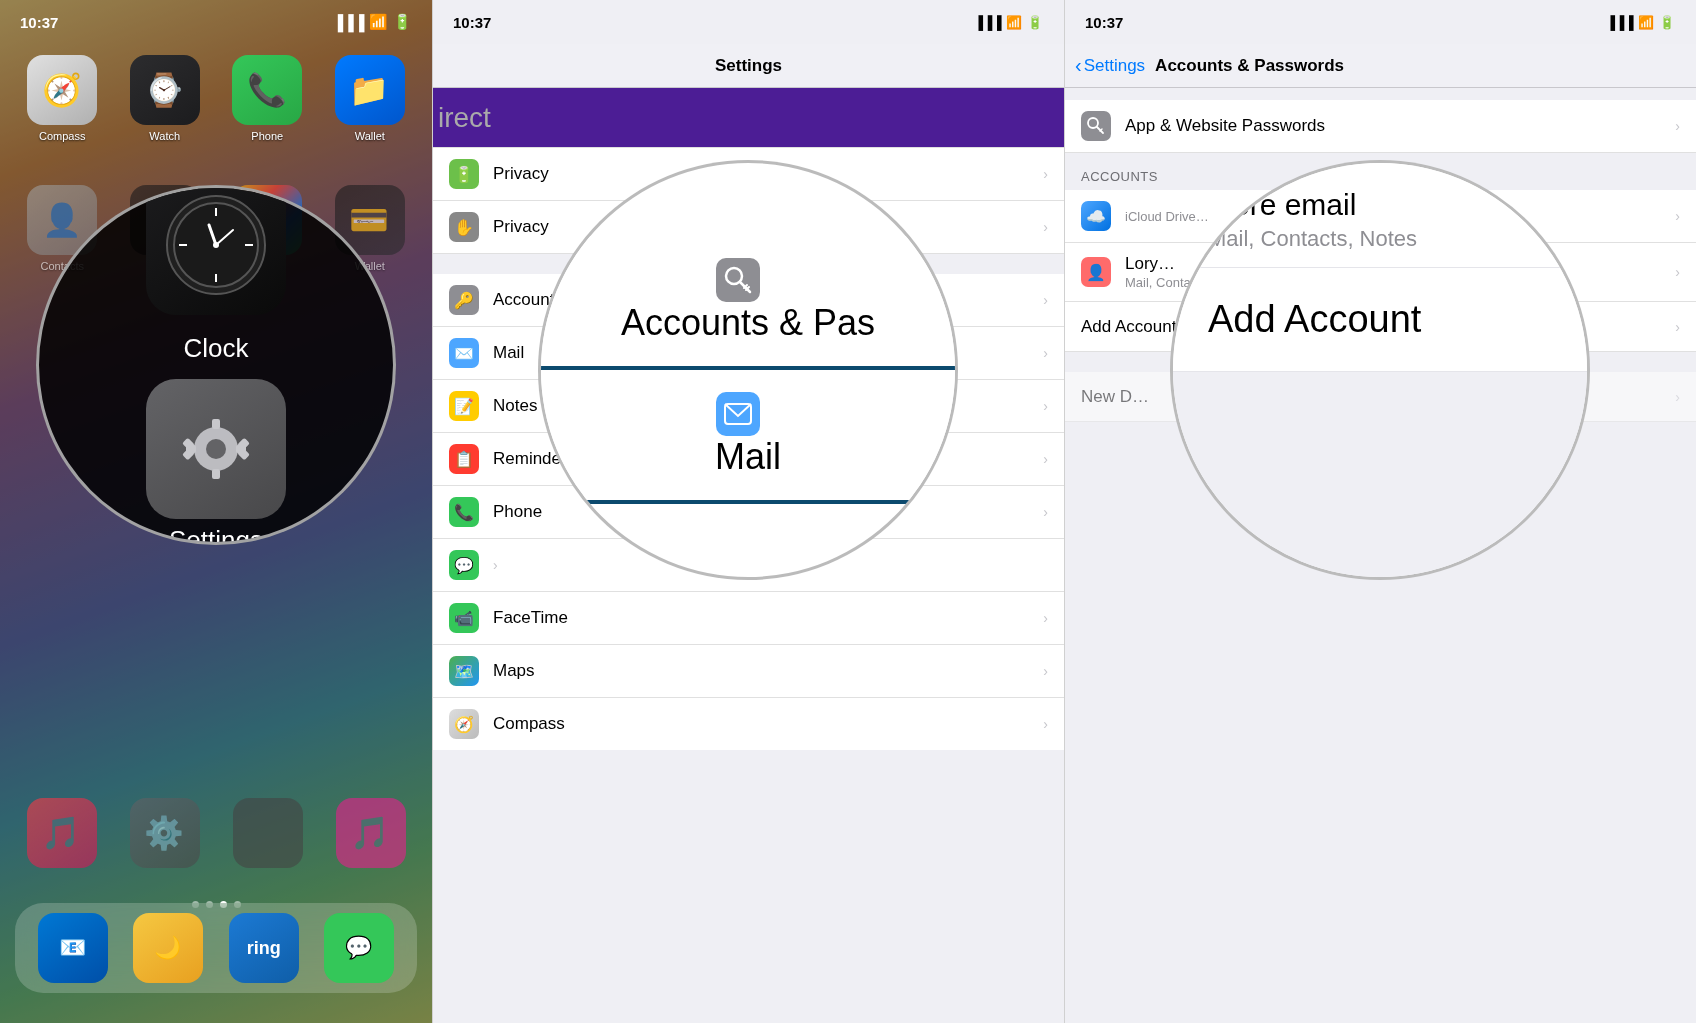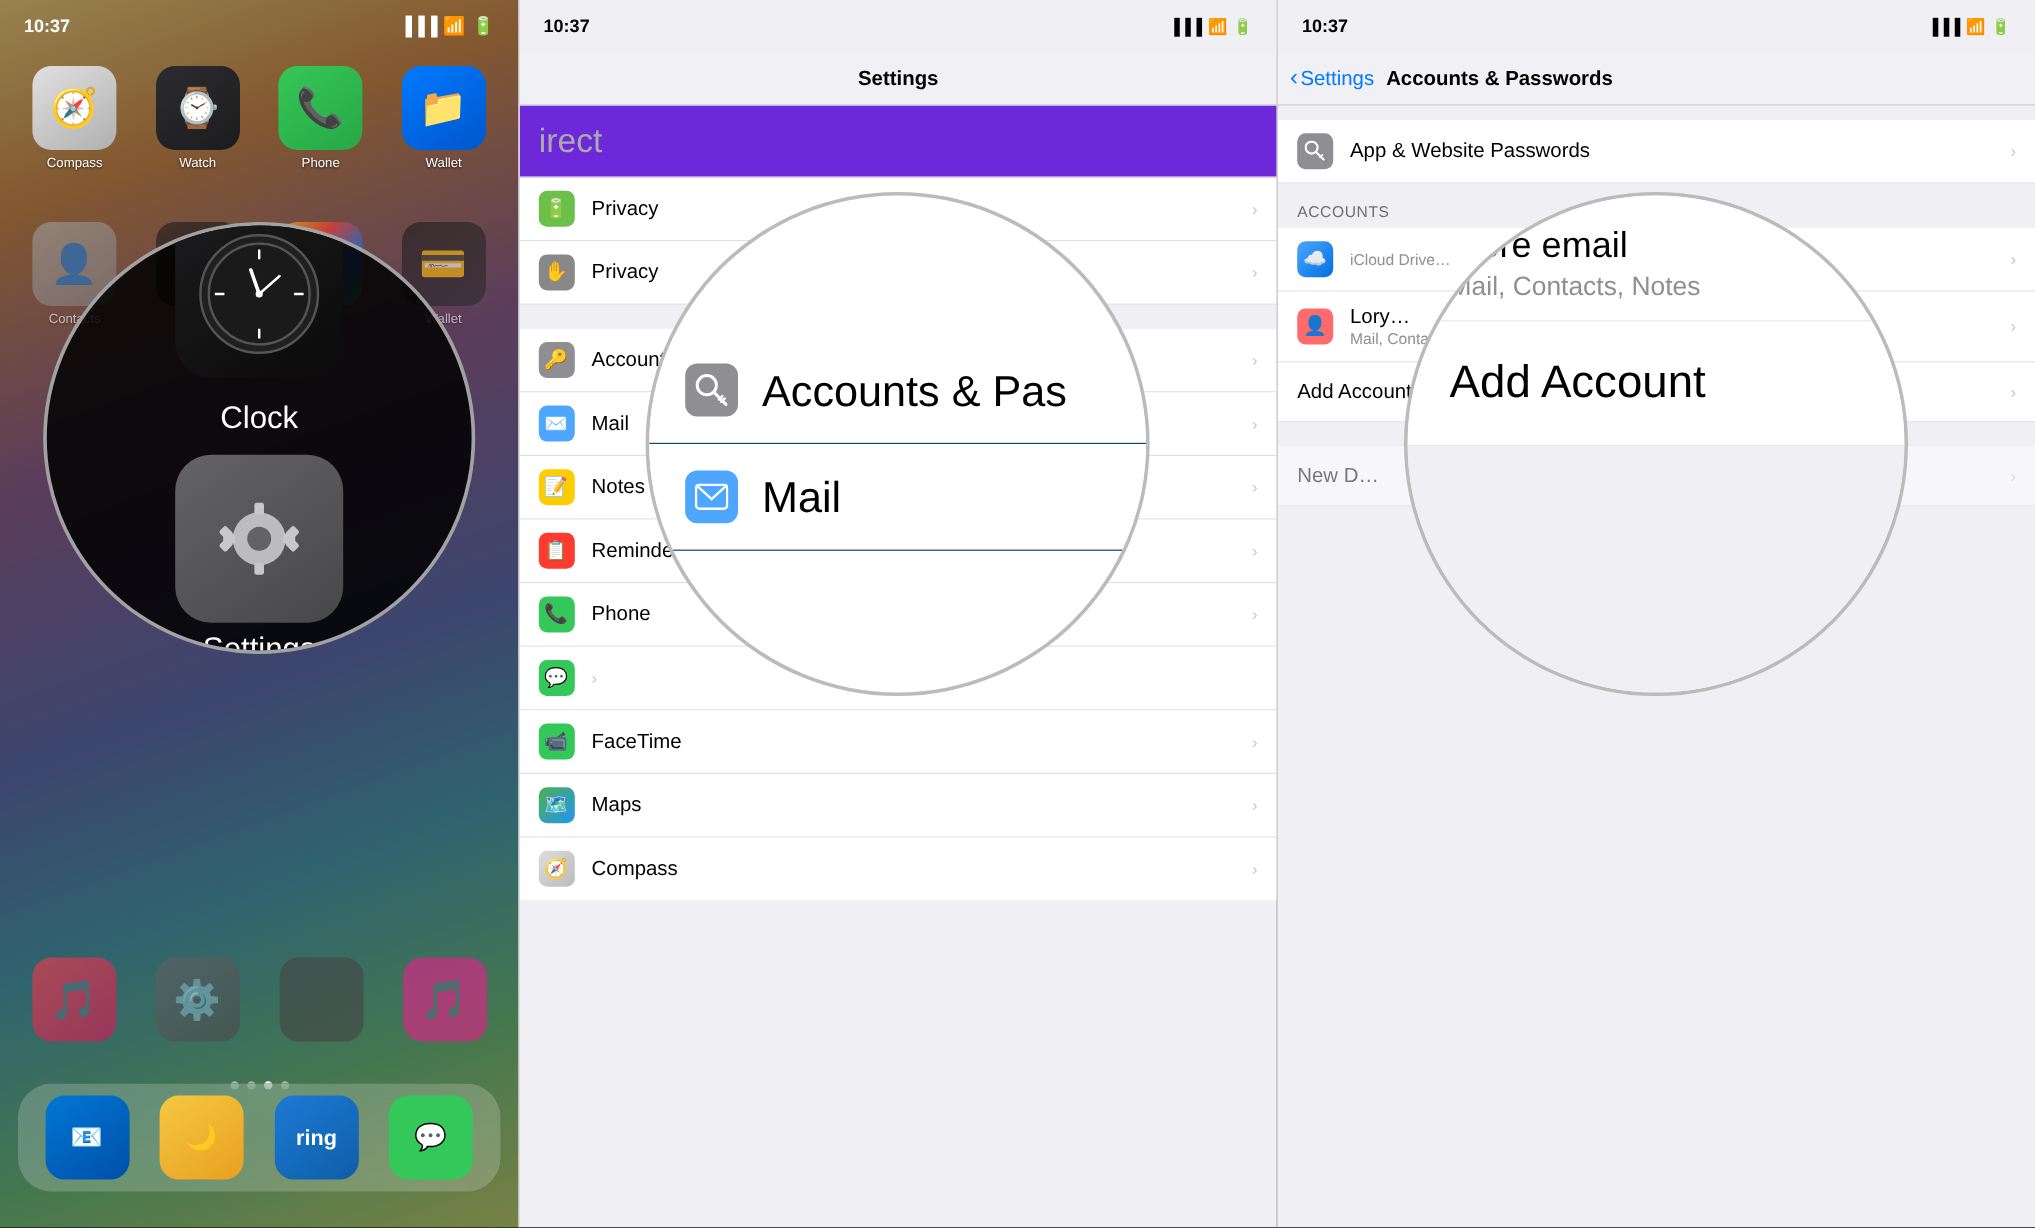--- a/index.html
+++ b/index.html
@@ -247,25 +247,25 @@
       color: #000;
       flex: 1;
     }
     .row-chevron {
       color: #c7c7cc;
       font-size: 14px;
     }
 
     
     .settings-truncated {
-      background: #6d28d9;
+      background: #4c1d95;
       height: 60px;
       display: flex;
       align-items: center;
-      padding: 0 16px;
+      padding: 0 5px;
       border-bottom: 1px solid #e0e0e0;
       overflow: hidden;
     }
     .truncated-text {
       font-size: 28px;
       font-weight: 300;
       color: #aaa;
     }
 
     
@@ -291,24 +291,25 @@
       z-index: 20;
       overflow: hidden;
       display: flex;
       flex-direction: column;
       align-items: stretch;
       justify-content: center;
     }
 
     .mag-row {
       display: flex;
-      align-items: flex-end;
+      align-items: center;
       padding: 22px 30px;
-      border-bottom: 1px solid #0c4a6e;
+      border-bottom: 4px solid #0c4a6e;
       background: white;
+      flex-direction: column;
     }
     .mag-row-icon {
       width: 44px;
       height: 44px;
       border-radius: 10px;
       margin-right: 20px;
       flex-shrink: 0;
       display: flex;
       align-items: center;
       justify-content: center;

